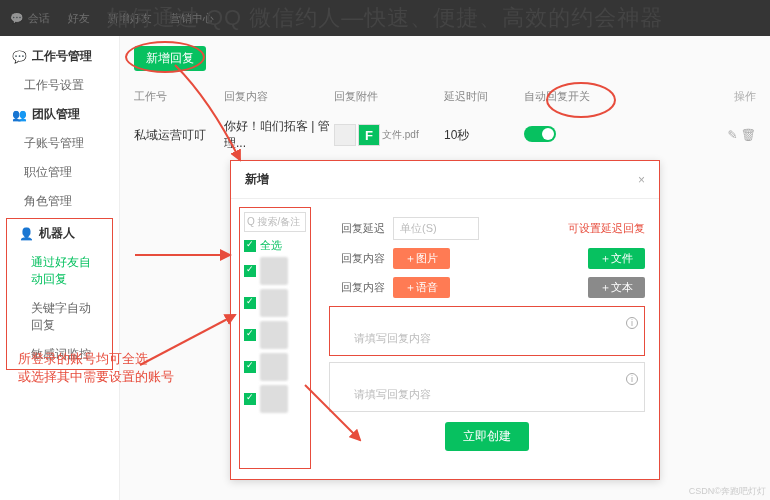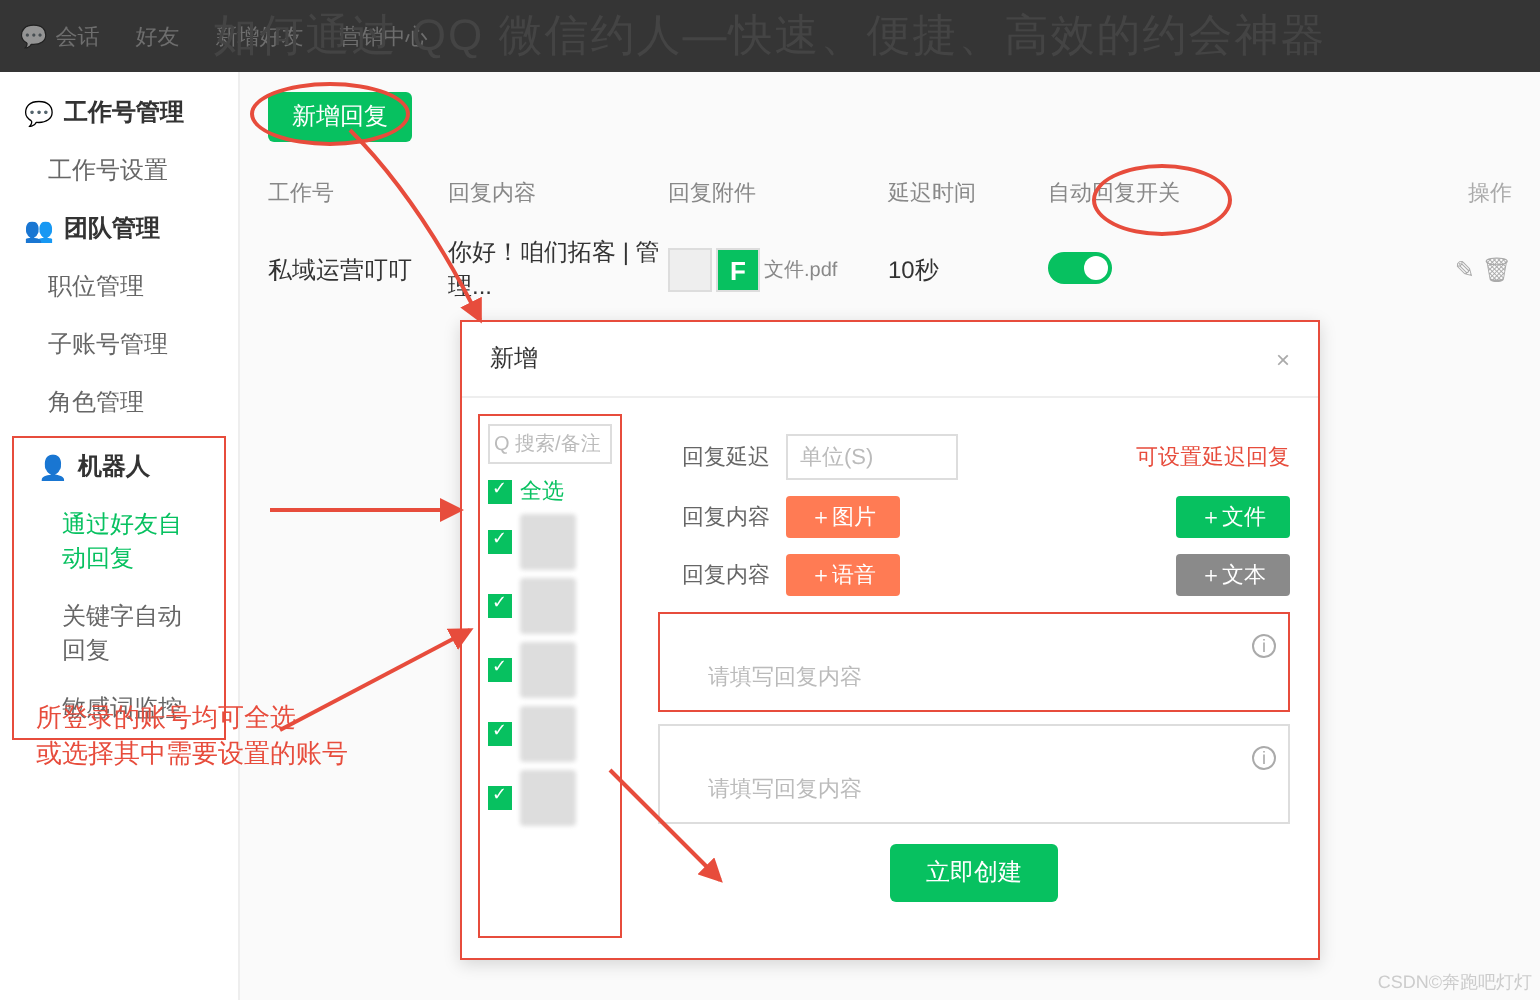--- a/index.html
+++ b/index.html
@@ -59,22 +59,22 @@
   <span>营销中心</span>
 </div>
 <div class="titlebar">
     <div class="overlay-text">如何通过 QQ 微信约人—快速、便捷、高效的约会神器</div>
   </div>
 
 <div class="sidebar">
   <div class="side-group-title">💬 <span>工作号管理</span></div>
   <div class="side-item">工作号设置</div>
   <div class="side-group-title">👥 <span>团队管理</span></div>
+  <div class="side-item">子账号管理</div>
   <div class="side-item">职位管理</div>
-  <div class="side-item">子账号管理</div>
   <div class="side-item">角色管理</div>
   <div class="side-box">
     <div class="side-group-title">👤 <span>机器人</span></div>
     <div class="side-item active">通过好友自动回复</div>
     <div class="side-item">关键字自动回复</div>
     <div class="side-item">敏感词监控</div>
   </div>
 </div>
 
 <div class="main">
@@ -99,21 +99,21 @@
     </div>
     <div class="c4">10秒</div>
     <div class="c5"><span class="switch"></span></div>
     <div class="c6">✎ 🗑</div>
   </div>
   <div class="circle-red" style="top:46px;left:426px;width:70px;height:36px"></div>
 </div>
 
 <div class="modal">
   <div class="modal-head">
-    <span style="font-weight:normal">新增</span>
+    <span style="font-weight:bold">新增</span>
     <span style="color:#aaa;cursor:pointer">×</span>
   </div>
   <div class="modal-body">
     <div class="acct-col">
       <div class="search-box">Q 搜索/备注</div>
       <div class="acct-item">
           <span class="cb"></span>
           <span class="all-sel">全选</span>
         </div>
       <div class="acct-item">

